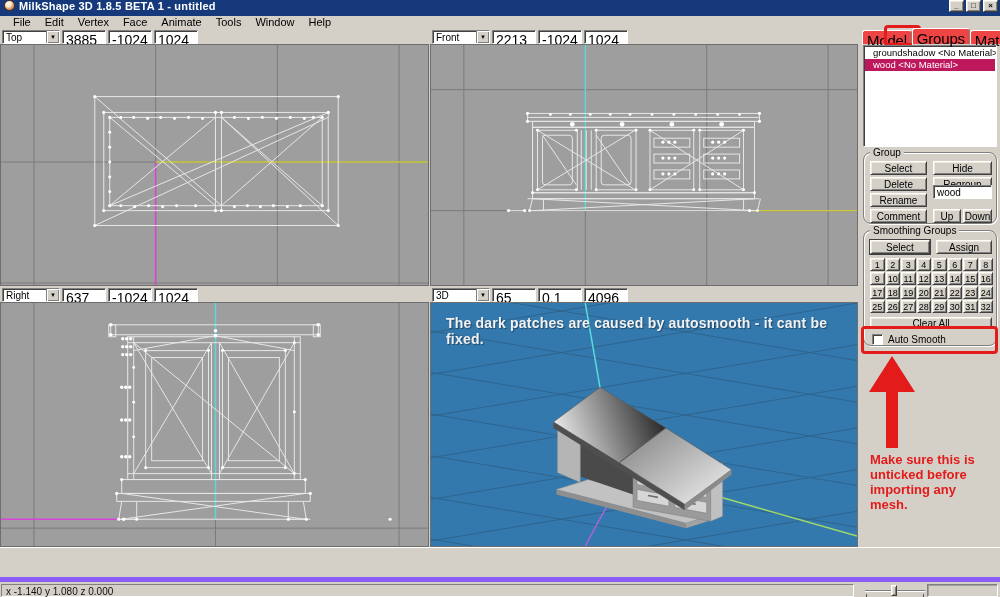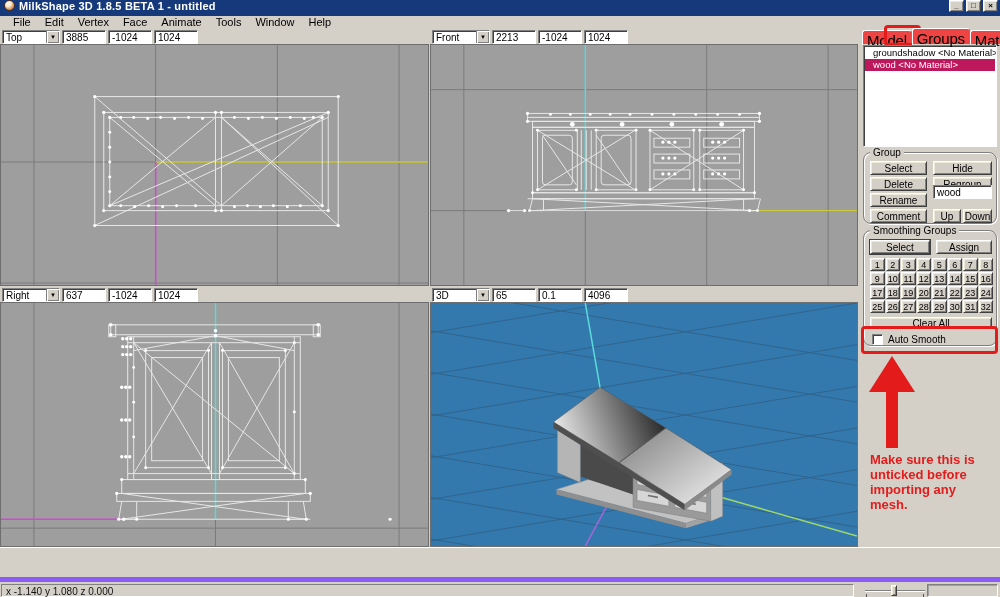--- a/index.html
+++ b/index.html
@@ -31,21 +31,21 @@
 
   
   .ctrlbar{position:absolute;height:16px;display:flex;align-items:flex-end;gap:2px;padding-left:2px}
   .dd{display:flex;width:58px;height:14px;background:#fff;border:1px solid;
       border-color:#808080 #ffffff #ffffff #808080;box-shadow:inset 1px 1px 0 #404040}
   .dd-text{flex:1;font-size:10px;padding:1px 0 0 3px;overflow:hidden}
   .dd-arrow{width:13px;background:#d4d0c8;border-left:1px solid #808080;font-size:6px;
             display:flex;align-items:center;justify-content:center;color:#000;
             box-shadow:inset 1px 1px 0 #fff, inset -1px -1px 0 #808080}
   .nfield{width:44px;height:14px;background:#fff;border:1px solid;border-color:#808080 #fff #fff #808080;
-          box-shadow:inset 1px 1px 0 #404040;font-size:10px;padding:1px 0 0 3px}
+          box-shadow:inset 1px 1px 0 #404040;font-size:14px;padding:1px 0 0 3px}
 
   
   .canvas{position:absolute;border:1px solid #6e6e6e;overflow:hidden;background:#9e9e9e}
   .canvas svg{display:block;width:100%;height:100%}
   #overlay-3d-text{position:absolute;left:15px;top:12px;width:405px;color:#f2f2f2;font-weight:bold;
                    font-size:14px;letter-spacing:.2px;text-shadow:1px 1px 1px rgba(0,0,0,.4)}
 
   
   .tabstrip{position:absolute;left:862px;top:28px;display:flex;align-items:flex-end;height:17px}
   .tab{height:15px;padding:1px 4px 0 4px;font-size:15px;letter-spacing:-.2px;background:#ef4444;
@@ -495,20 +495,21 @@
           <line x1="256" y1="185" x2="266" y2="187"></line>
           <line x1="256" y1="201" x2="266" y2="203"></line>
     </g>
     <polygon points="123,120 170,85 236,126 189,161" fill="url(#gL)" stroke="#5a5a5a" stroke-width=".6"></polygon>
     <polygon points="189,161 236,126 302,168 255,203" fill="url(#gR)" stroke="#5a5a5a" stroke-width=".6"></polygon>
     <polygon points="123,120 255,203 255,209 123,126" fill="#4f4f4f"></polygon>
     <polygon points="255,203 302,168 302,173 255,209" fill="#8a8a8a"></polygon>
     <line x1="236" y1="126" x2="189" y2="161" stroke="#555" stroke-width=".8"></line>
   </g>
 </svg>
+<div id="overlay-3d-text">The dark patches are caused by autosmooth - it cant be fixed.</div>
 </div>
 
 <div class="tabstrip">
     <span class="tab">Model</span>
     <span class="tab active">Groups</span>
     <span class="tab">Materials</span>
     <span class="tab">Joints</span>
   </div>
 <div class="red-outline" style="left:884px;top:25px;width:37px;height:21px"></div>
 

